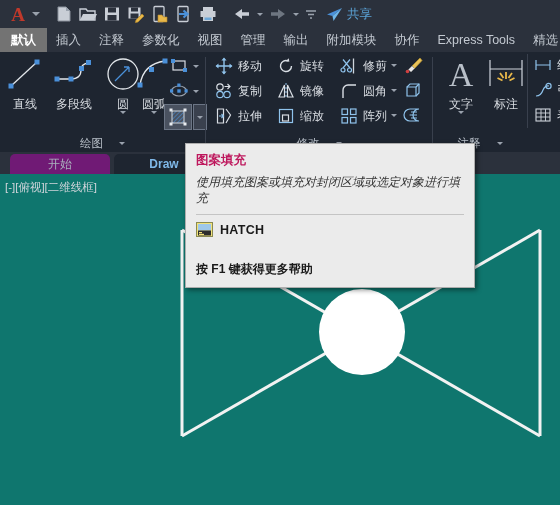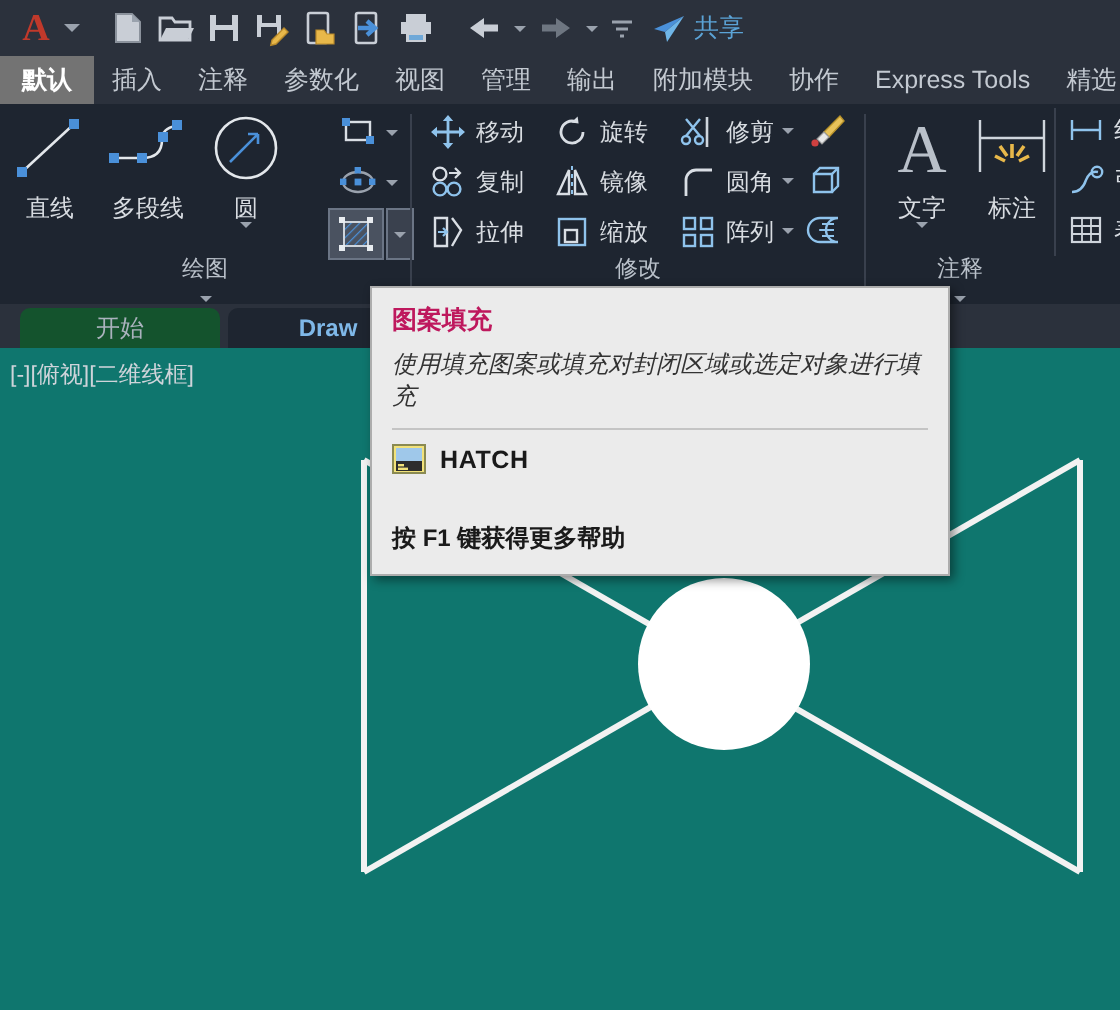--- a/index.html
+++ b/index.html
@@ -83,21 +83,21 @@
     position: absolute; top: 0; height: 100px;
   }
   .panel-sep {
     position: absolute; top: 5px; width: 1px; height: 88px;
     background: #39404d;
   }
   .panel-label {
     position: absolute; bottom: 1px;
     width: 100%;
     font-size: 11.5px; color: #b9c0c9;
-    display: flex; align-items: center; justify-content: center; gap: 6px; flex-direction: column;
+    display: flex; align-items: center; justify-content: center; gap: 16px;
   }
   .panel-body { position: absolute; top: 0; left: 0; right: 0; height: 78px; }
 
   
   .bigbtn {
     position: absolute; width: 46px; top: 2px;
     display: flex; flex-direction: column; align-items: center;
   }
   .bigbtn .ico { height: 40px; display: flex; align-items: center; justify-content: center; }
   .bigbtn .lbl { font-size: 12px; color: #d8dce1; margin-top: 2px; white-space: nowrap; }
@@ -136,21 +136,21 @@
     width: 560px; height: 22px;
     background: #2b313c;
   }
   .doctab {
     position: absolute; top: 2px; height: 20px;
     display: flex; align-items: center; justify-content: center;
     font-size: 12px;
     border-radius: 5px 5px 0 0;
     padding: 0 14px;
   }
-  .doctab.inactive { background: #14532d; color: #aab2bd; }
+  .doctab.inactive { background: #701a75; color: #aab2bd; }
   .doctab.active { background: #1e2530; color: #7fb8e8; font-weight: bold; }
 
   
   .canvas {
     position: absolute; top: 174px; left: 0;
     width: 560px; height: 331px;
     background: #0f766e;
     overflow: hidden;
   }
   .vplabel {
@@ -333,20 +333,34 @@
               <circle cx="21" cy="20" r="15" fill="none" stroke="#e3e7eb" stroke-width="1.3"></circle>
               <path d="M13 27 L27 13 M27 13 h-5 M27 13 v5" fill="none" stroke="#4a90d9" stroke-width="1.3"></path>
             </svg>
           </span>
           <span class="lbl">圆</span>
           <span class="dd">
             <span class="caret-dn sm"></span>
           </span>
         </div>
 
+        <div class="bigbtn" style="left:128px; width:52px">
+          <span class="ico">
+            <svg width="46" height="38" viewBox="0 0 46 38">
+              <path d="M9 30 Q12 9 34 6" fill="none" stroke="#e3e7eb" stroke-width="1.3"></path>
+              <rect x="6.5" y="27.5" width="5" height="5" fill="#4a90d9"></rect>
+              <rect x="18" y="12" width="5" height="5" fill="#4a90d9"></rect>
+              <rect x="31.5" y="3.5" width="5" height="5" fill="#4a90d9"></rect>
+            </svg>
+          </span>
+          <span class="lbl">圆弧</span>
+          <span class="dd">
+            <span class="caret-dn sm"></span>
+          </span>
+        </div>
 
         <div class="icobtn" style="left:168px; top:3px">
           <svg width="20" height="18" viewBox="0 0 20 18">
             <rect x="4" y="4" width="12" height="9" fill="none" stroke="#d9dee4" stroke-width="1.2"></rect>
             <rect x="2" y="2" width="4" height="4" fill="#4a90d9"></rect>
             <rect x="14" y="11" width="4" height="4" fill="#4a90d9"></rect>
           </svg>
         </div>
         <div class="qat-arrow" style="position:absolute; left:190px; top:5px; height:18px">
           <span class="caret-dn sm"></span>

